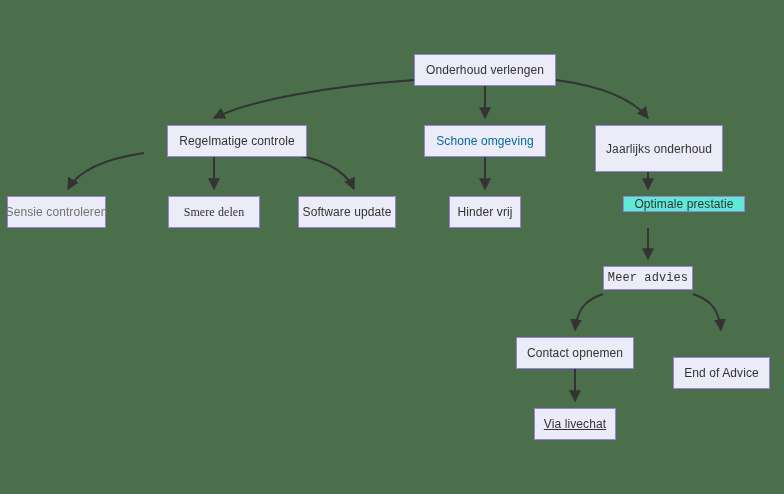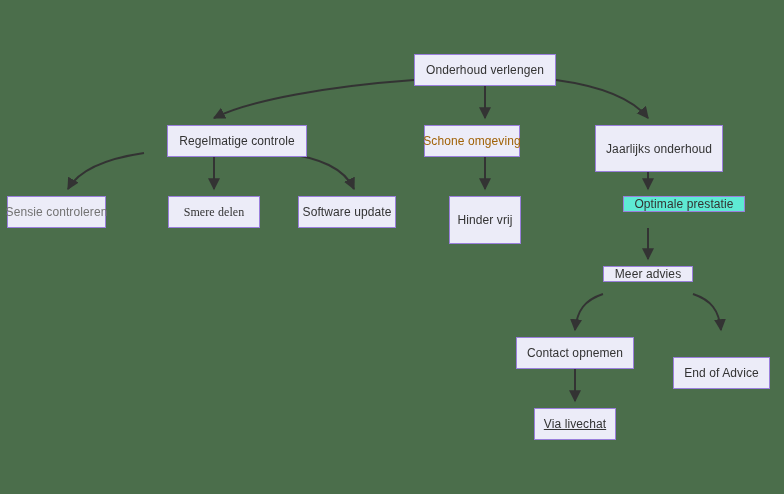--- a/index.html
+++ b/index.html
@@ -72,42 +72,42 @@
         <path d="M 575 369 L 575 401" fill="none" stroke="#333333" stroke-width="2" marker-end="url(#arrowhead)"></path>
       </g>
   </svg>
   <div id="nodes-group">
       <div class="node" style="left: 414px; top: 54px; width: 142px; height: 32px; background: rgb(236, 236, 248); border-color: rgb(154, 127, 220); color: rgb(51, 51, 51);">
         <span class="node-label">Onderhoud verlengen</span>
       </div>
       <div class="node" style="left: 144px; top: 125px; width: 140px; height: 32px; background: rgb(236, 236, 248); border-color: rgb(154, 127, 220); color: rgb(51, 51, 51); margin-left: 23px;">
         <span class="node-label">Regelmatige controle</span>
       </div>
-      <div class="node" style="left: 424px; top: 125px; width: 96px; height: 32px; background: rgb(236, 236, 248); border-color: rgb(154, 127, 220); color: #a16207;">
+      <div class="node" style="left: 424px; top: 125px; width: 122px; height: 32px; background: rgb(236, 236, 248); border-color: rgb(154, 127, 220); color: #0369a1;">
         <span class="node-label">Schone omgeving</span>
       </div>
       <div class="node" style="left: 584px; top: 125px; width: 128px; height: 47px; background: rgb(236, 236, 248); border-color: rgb(154, 127, 220); color: rgb(51, 51, 51); margin-left: 11px;">
         <span class="node-label">Jaarlijks onderhoud</span>
       </div>
       <div class="node" style="left: 7px; top: 196px; width: 99px; height: 32px; background: rgb(236, 236, 248); border-color: rgb(154, 127, 220); color: #737373; justify-content: center;">
         <span class="node-label">Sensie controleren</span>
       </div>
       <div class="node" style="left: 168px; top: 196px; width: 92px; height: 32px; background: rgb(236, 236, 248); border-color: rgb(154, 127, 220); color: rgb(51, 51, 51); font-family: Liberation Serif, serif;">
         <span class="node-label">Smere delen</span>
       </div>
       <div class="node" style="left: 298px; top: 196px; width: 98px; height: 32px; background: rgb(236, 236, 248); border-color: rgb(154, 127, 220); color: rgb(51, 51, 51);">
         <span class="node-label">Software update</span>
       </div>
-      <div class="node" style="left: 449px; top: 196px; width: 72px; height: 48px; background: rgb(236, 236, 248); border-color: rgb(154, 127, 220); color: rgb(51, 51, 51);">
+      <div class="node" style="left: 449px; top: 196px; width: 72px; height: 32px; background: rgb(236, 236, 248); border-color: rgb(154, 127, 220); color: rgb(51, 51, 51);">
         <span class="node-label">Hinder vrij</span>
       </div>
       <div class="node" style="left: 587px; top: 196px; width: 122px; height: 16px; background: #5eead4; border-color: rgb(154, 127, 220); color: rgb(51, 51, 51); margin-left: 36px;">
         <span class="node-label">Optimale prestatie</span>
       </div>
-      <div class="node" style="left: 603px; top: 266px; width: 90px; height: 16px; background: rgb(236, 236, 248); border-color: rgb(154, 127, 220); color: rgb(51, 51, 51);">
+      <div class="node" style="left: 603px; top: 266px; width: 90px; height: 24px; background: rgb(236, 236, 248); border-color: rgb(154, 127, 220); color: rgb(51, 51, 51); font-family: Liberation Mono, monospace;">
         <span class="node-label">Meer advies</span>
       </div>
       <div class="node" style="left: 516px; top: 337px; width: 118px; height: 32px; background: rgb(236, 236, 248); border-color: rgb(154, 127, 220); color: rgb(51, 51, 51);">
         <span class="node-label">Contact opnemen</span>
       </div>
       <div class="node" style="left: 673px; top: 337px; width: 97px; height: 32px; background: rgb(236, 236, 248); border-color: rgb(154, 127, 220); color: rgb(51, 51, 51); margin-top: 20px;">
         <span class="node-label">End of Advice</span>
       </div>
       <div class="node" style="left: 534px; top: 408px; width: 82px; height: 32px; background: rgb(236, 236, 248); border-color: rgb(154, 127, 220); color: rgb(51, 51, 51); text-decoration: underline;">
         <span class="node-label">Via livechat</span>

